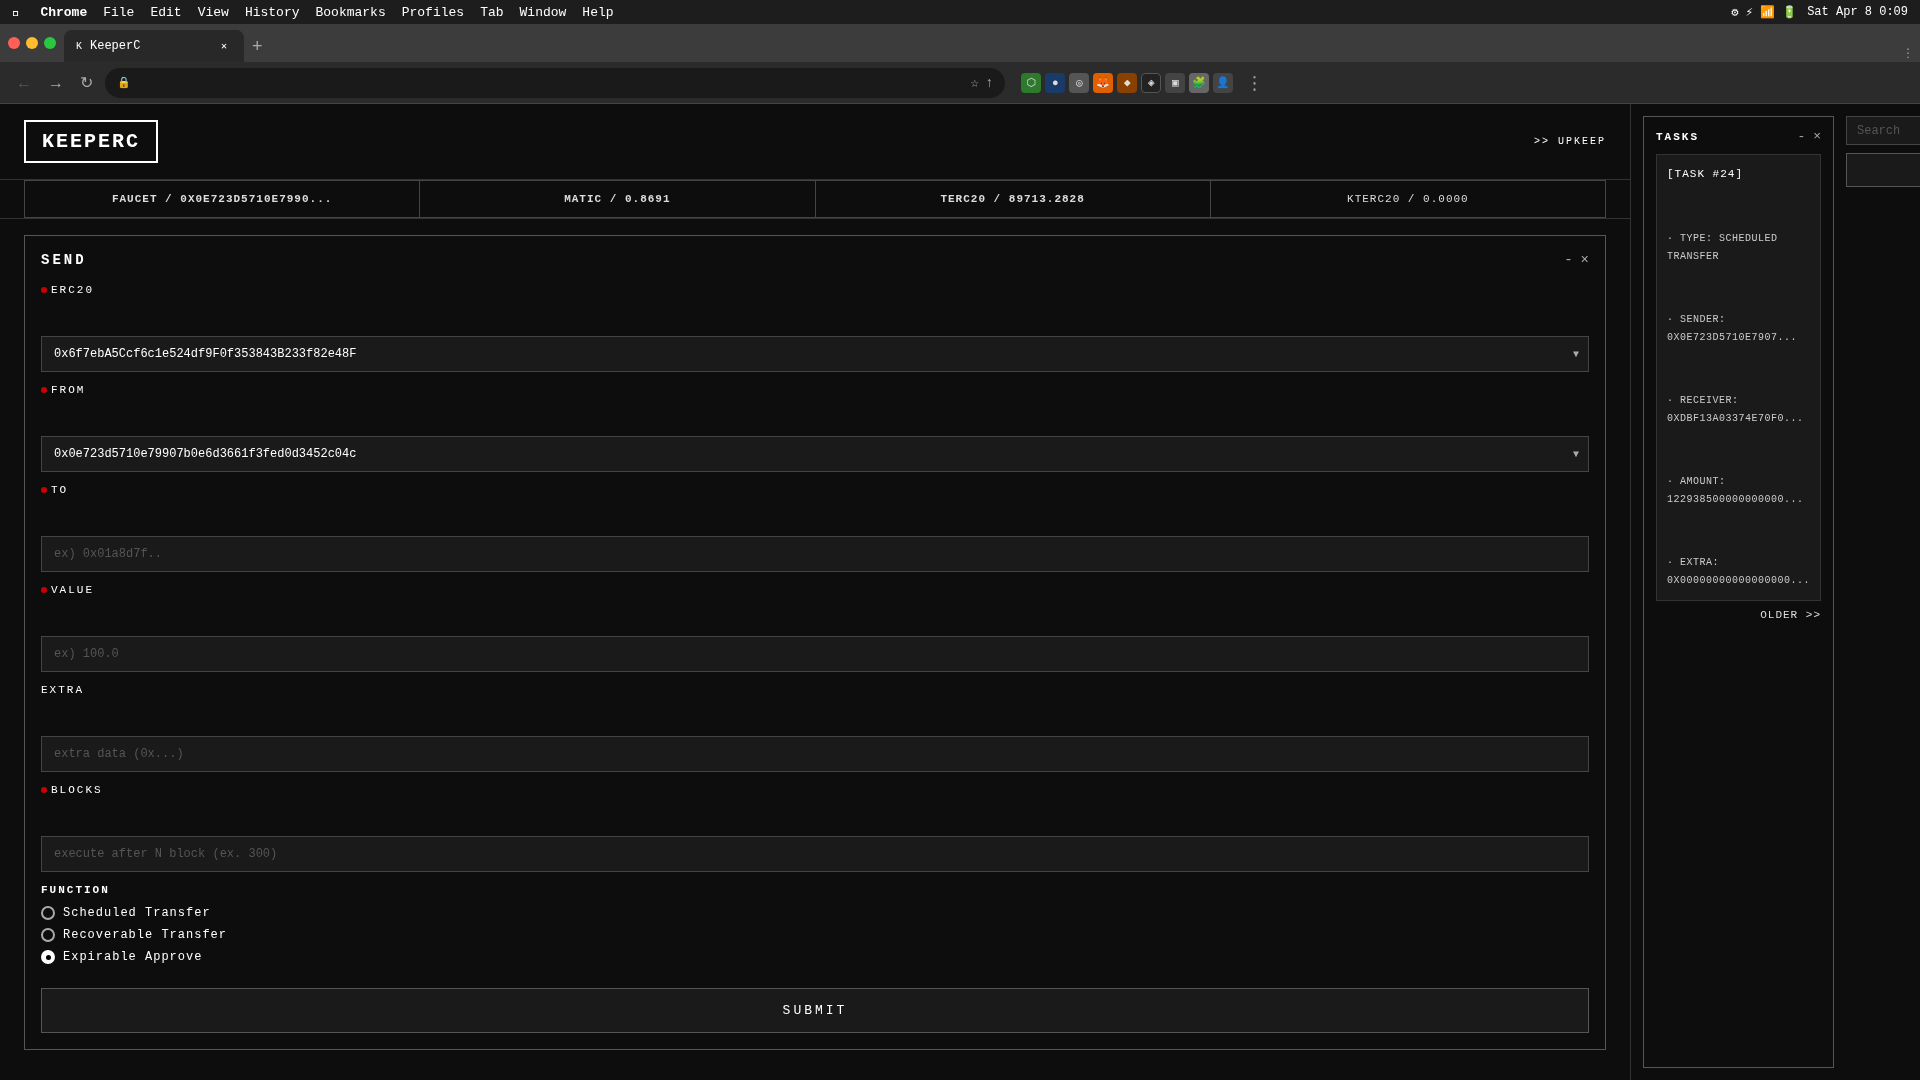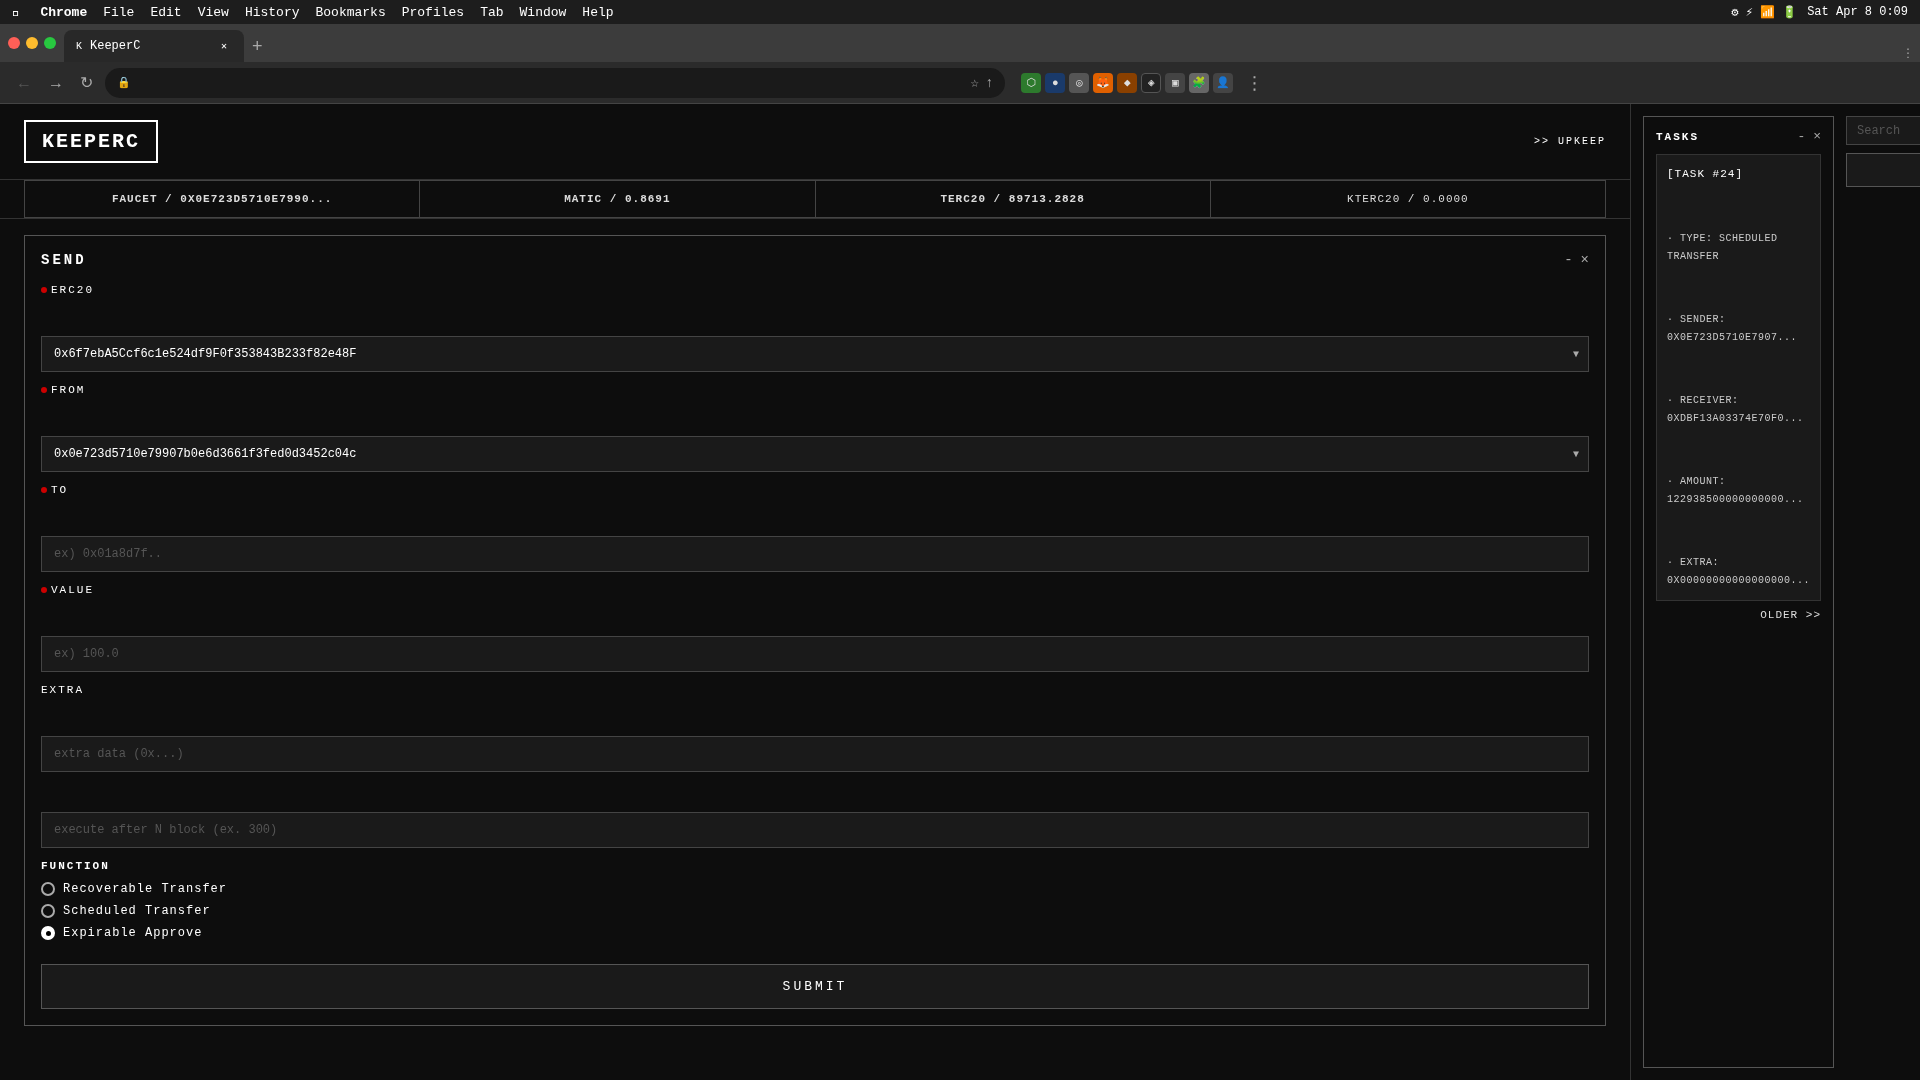--- a/index.html
+++ b/index.html
@@ -638,35 +638,39 @@
             <div class="field-label">
               <span>EXTRA</span>
             </div>
             <div class="field-input-wrap">
               <input class="field-input" type="text" placeholder="extra data (0x...)" style="">
             </div>
           </div>
 
           
           <div class="form-section">
+            <div class="field-label">
+              <span class="required-dot"></span>
+              <span>BLOCKS</span>
+            </div>
             <div class="field-input-wrap">
               <input class="field-input" type="text" placeholder="execute after N block (ex. 300)" style="">
             </div>
           </div>
 
           
           <div class="function-section">
             <div class="function-label">FUNCTION</div>
             <div class="radio-option">
               <div class="radio-btn"></div>
-              <span>Recoverable Transfer</span>
+              <span>Scheduled Transfer</span>
             </div>
             <div class="radio-option">
               <div class="radio-btn"></div>
-              <span>Scheduled Transfer</span>
+              <span>Recoverable Transfer</span>
             </div>
             <div class="radio-option">
               <div class="radio-btn selected"></div>
               <span>Expirable Approve</span>
             </div>
           </div>
 
           
           <button class="submit-btn">SUBMIT</button>
         </div>

